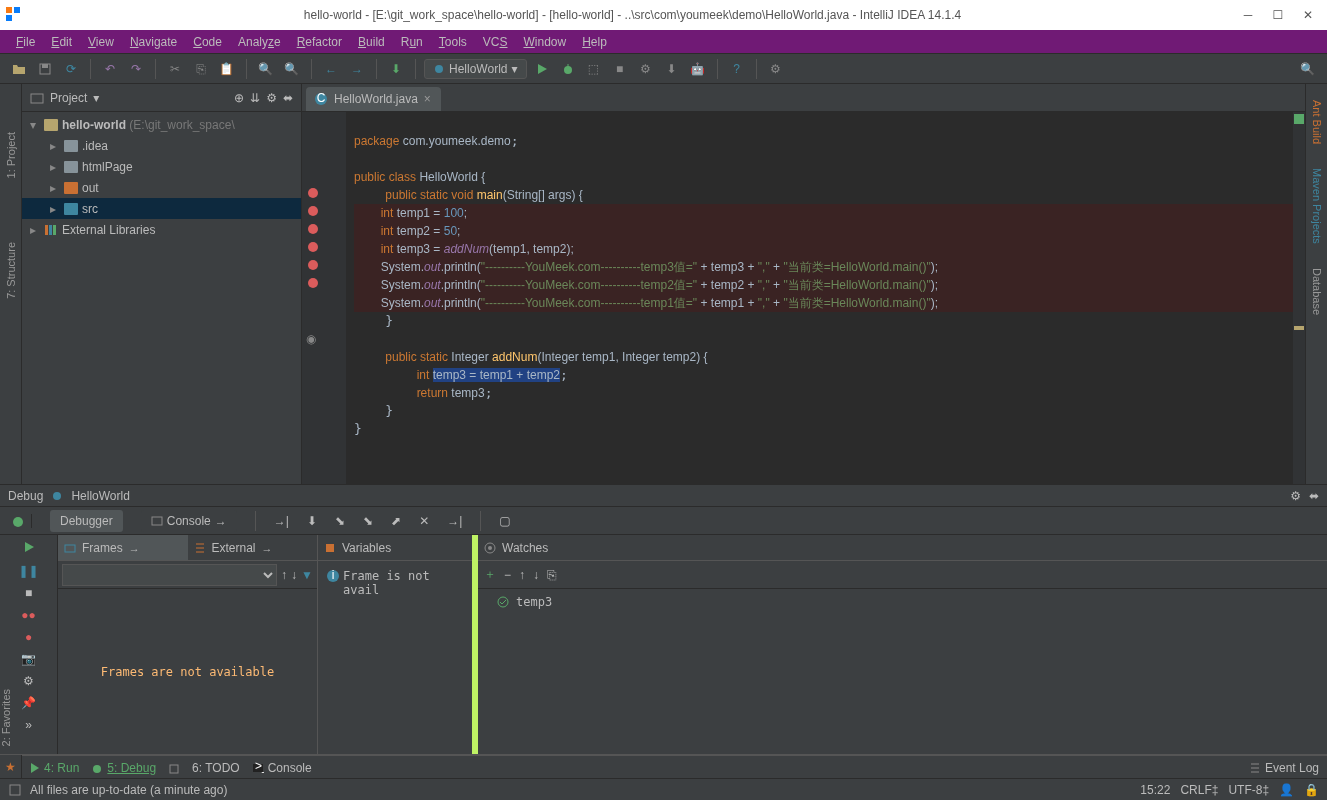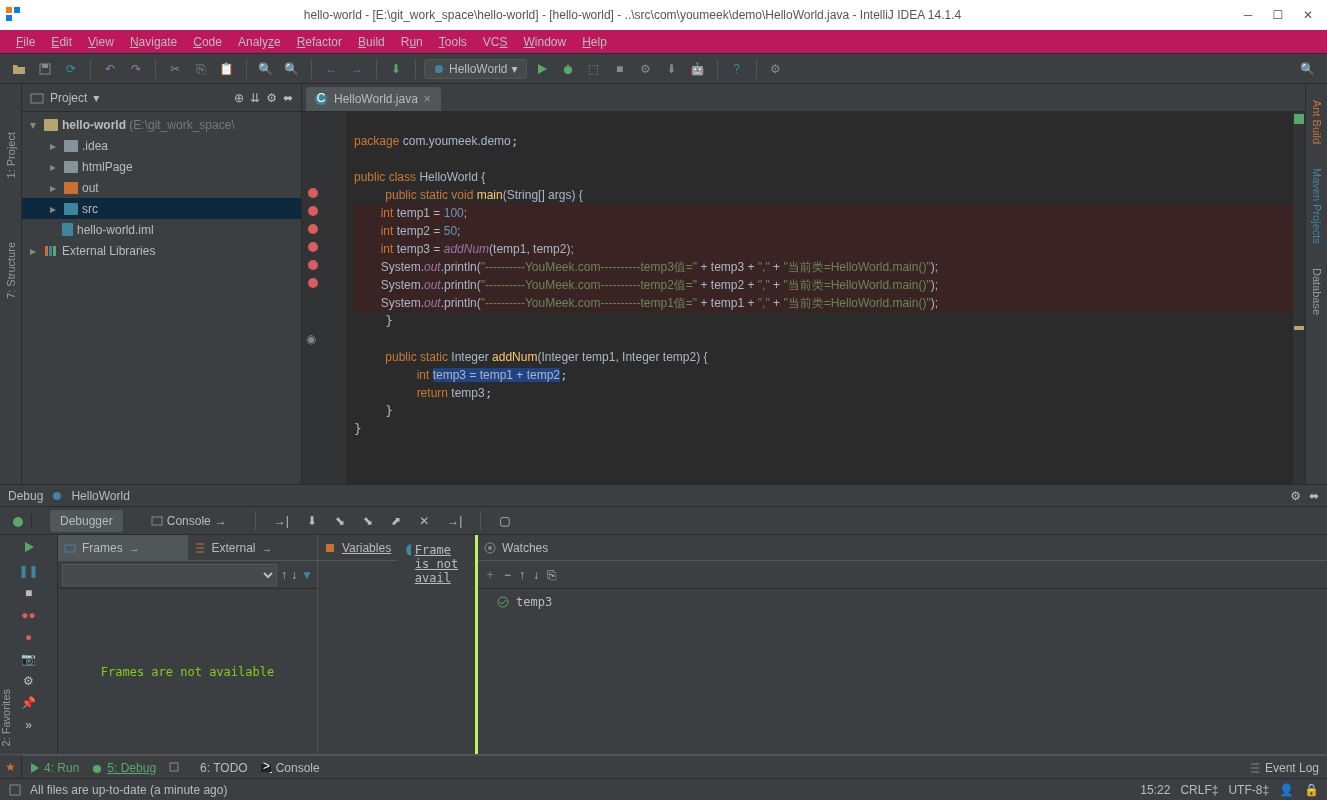--- a/index.html
+++ b/index.html
@@ -1,21 +1,21 @@
 <!DOCTYPE html>
 <html><head>
 <meta charset="utf-8">
 <style>
 * { margin: 0; padding: 0; box-sizing: border-box; font-family: 'Segoe UI', Tahoma, sans-serif; font-size: 12px; }
 body { background: #3c3f41; color: #bbbbbb; width: 1327px; height: 800px; overflow: hidden; display: flex; flex-direction: column; }
 .titlebar { background: #ffffff; height: 30px; display: flex; align-items: center; padding: 0 4px; color: #333; }
 .titlebar .logo { width: 20px; height: 20px; margin-right: 8px; }
 .titlebar .title { flex: 1; text-align: center; font-size: 12px; color: #555; }
 .titlebar .winbtn { width: 30px; height: 20px; display: flex; align-items: center; justify-content: center; color: #555; }
-.menubar { background: #be185d; height: 24px; display: flex; align-items: center; padding: 0 8px; border-bottom: 1px solid #2b2b2b; }
+.menubar { background: #701a75; height: 24px; display: flex; align-items: center; padding: 0 8px; border-bottom: 1px solid #2b2b2b; }
 .menubar .menu { padding: 0 8px; color: #bbbbbb; cursor: pointer; }
 .menubar .menu u { text-decoration: underline; }
 .toolbar { background: #3c3f41; height: 30px; display: flex; align-items: center; padding: 0 8px; border-bottom: 1px solid #2b2b2b; gap: 4px; }
 .toolbar .sep { width: 1px; height: 20px; background: #555; margin: 0 4px; }
 .toolbar .tbtn { width: 22px; height: 22px; display: flex; align-items: center; justify-content: center; color: #888; border-radius: 3px; }
 .toolbar .tbtn.green { color: #59a869; }
 .toolbar .run-config { background: #45494a; border: 1px solid #555; padding: 2px 8px; border-radius: 3px; display: flex; align-items: center; gap: 4px; color: #bbbbbb; }
 .toolbar .spacer { flex: 1; }
 .main { flex: 1; display: flex; min-height: 0; }
 .left-strip { width: 22px; background: #3c3f41; border-right: 1px solid #2b2b2b; display: flex; flex-direction: column; align-items: center; padding-top: 40px; gap: 8px; }
@@ -55,22 +55,22 @@
 .debug-header { height: 22px; display: flex; align-items: center; padding: 0 8px; gap: 8px; border-bottom: 1px solid #2b2b2b; font-size: 11px; }
 .debug-tabs { height: 28px; display: flex; align-items: center; padding: 0 4px; gap: 18px; border-bottom: 1px solid #2b2b2b; }
 .debug-tab { padding: 4px 10px; background: #515658; border-radius: 3px; display: flex; align-items: center; gap: 4px; }
 .debug-body { flex: 1; display: flex; min-height: 0; }
 .debug-left { width: 58px; display: flex; flex-direction: column; align-items: center; padding-top: 6px; gap: 8px; border-right: 1px solid #2b2b2b; }
 .debug-content { flex: 1; display: flex; }
 .frames-pane { width: 260px; border-right: 1px solid #555; display: flex; flex-direction: column; }
 .pane-header { height: 26px; background: #3c3f41; border-bottom: 1px solid #555; display: flex; align-items: center; padding: 0 6px; gap: 6px; font-size: 11px; }
 .pane-header.sel { background: #515658; }
 .frames-toolbar { height: 28px; display: flex; align-items: center; padding: 0 4px; gap: 4px; border-bottom: 1px solid #2b2b2b; }
-.frames-msg { flex: 1; display: flex; align-items: center; justify-content: center; color: #84cc16; font-family: monospace; }
-.vars-pane { width: 160px; border-right: 3px solid #bef264; display: flex; flex-direction: row; text-decoration: underline; }
+.frames-msg { flex: 1; display: flex; align-items: center; justify-content: center; color: #fdba74; font-family: monospace; }
+.vars-pane { width: 160px; border-right: 6px solid #bef264; display: flex; flex-direction: column; }
 .vars-body { padding: 8px; color: #bbbbbb; display: flex; align-items: flex-start; gap: 4px; }
 .watches-pane { flex: 1; display: flex; flex-direction: column; }
 .watches-toolbar { height: 28px; display: flex; align-items: center; padding: 0 6px; gap: 8px; border-bottom: 1px solid #2b2b2b; }
 .watches-body { padding: 6px; }
 .bottom-strip { width: 22px; background: #3c3f41; border-right: 1px solid #2b2b2b; display: flex; flex-direction: column; align-items: center; }
 .statusbar2 { height: 24px; background: #3c3f41; border-top: 1px solid #555; display: flex; align-items: center; padding: 0 8px; gap: 12px; font-size: 11px; }
 .statusbar2 .run { color: #59a869; display: flex; align-items: center; gap: 4px; }
 .statusbar2 .spacer { flex: 1; }
 .statusbar1 { height: 22px; background: #3c3f41; border-top: 1px solid #2b2b2b; display: flex; align-items: center; padding: 0 8px; font-size: 11px; font-family: monospace; }
 .statusbar1 .spacer { flex: 1; }
@@ -207,24 +207,20 @@
       <div class="tree-row" style="padding-left:28px">
           <span class="arrow">▸</span>
           <div class="icon-folder orange"></div>
           <span class="label">out</span>
         </div>
       <div class="tree-row selected" style="padding-left:28px">
           <span class="arrow">▸</span>
           <div class="icon-folder blue"></div>
           <span class="label">src</span>
         </div>
-      <div class="tree-row" style="padding-left:40px">
-          <div class="icon-file" style="background:#3e86a0"></div>
-          <span class="label">hello-world.iml</span>
-        </div>
       <div class="tree-row" style="padding-left:8px">
           <span class="arrow">▸</span>
           <svg width="14" height="12">
             <rect x="1" y="1" width="3" height="10" fill="#c97033"></rect>
             <rect x="5" y="1" width="3" height="10" fill="#3e86a0"></rect>
             <rect x="9" y="1" width="3" height="10" fill="#59a869"></rect>
           </svg>
           <span class="label">External Libraries</span>
         </div>
     </div>
@@ -411,21 +407,21 @@
           <path d="M1 0 L9 5 L1 10 Z" fill="#59a869"></path>
         </svg>
         <span>4: Run</span>
       </div>
     <div class="run">
         <svg width="12" height="12">
           <circle cx="6" cy="7" r="4" fill="#59a869"></circle>
         </svg>
         <u>5: Debug</u>
       </div>
-    <div style="display:flex;gap:20px;align-items:flex-start">
+    <div style="display:flex;gap:12px;align-items:flex-end">
         <svg width="12" height="12">
           <rect x="2" y="2" width="8" height="8" fill="none" stroke="#888"></rect>
         </svg>
         <span>6: TODO</span>
       </div>
     <div style="display:flex;gap:4px;align-items:center">
         <svg width="12" height="12">
           <rect x="1" y="2" width="10" height="8" fill="#222"></rect>
           <text x="3" y="8" fill="#fff" font-size="7">&gt;_</text>
         </svg>

